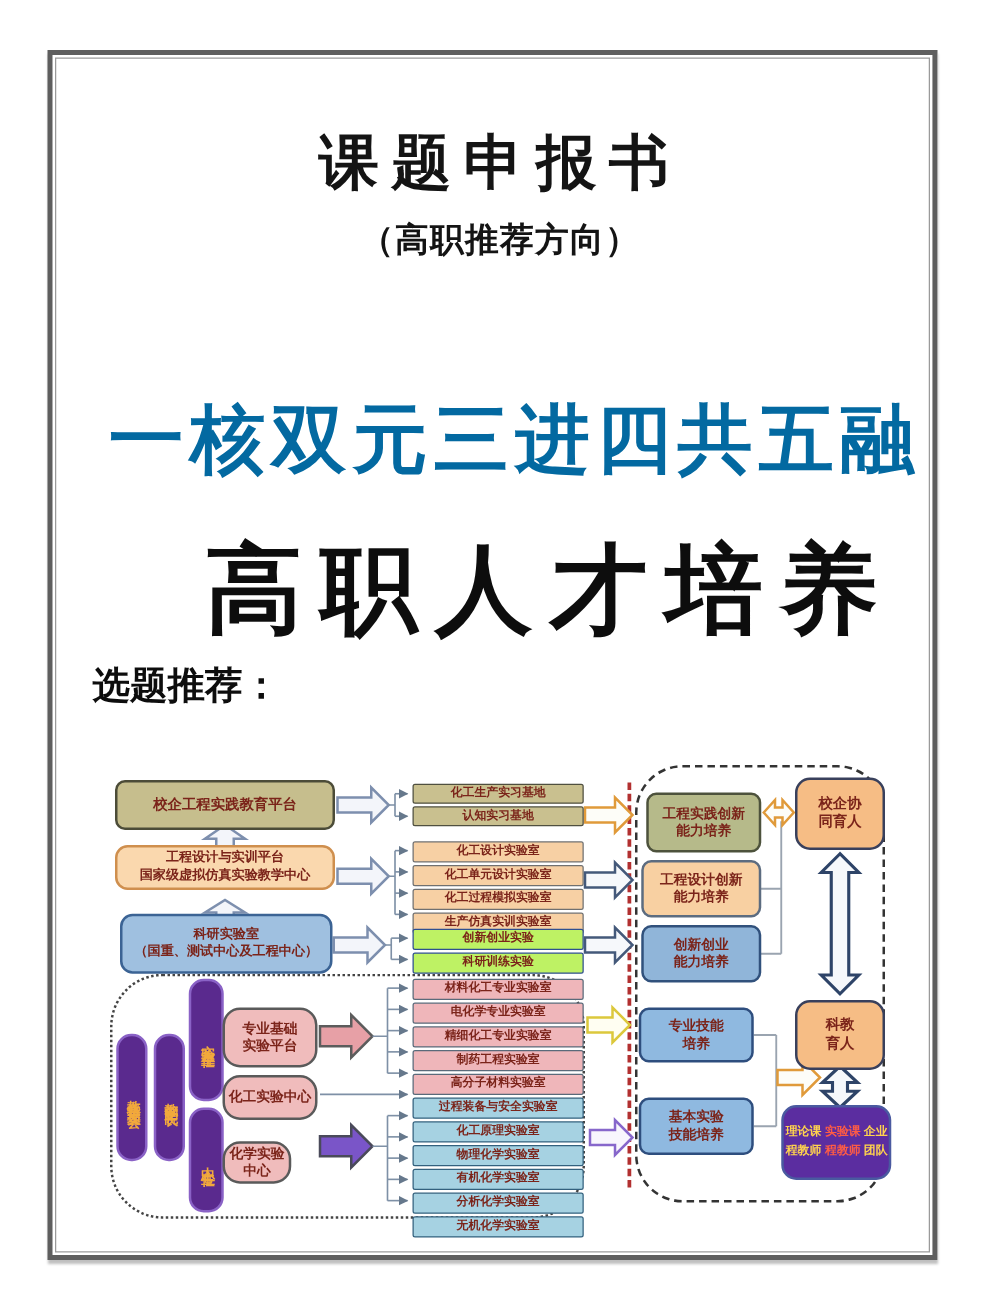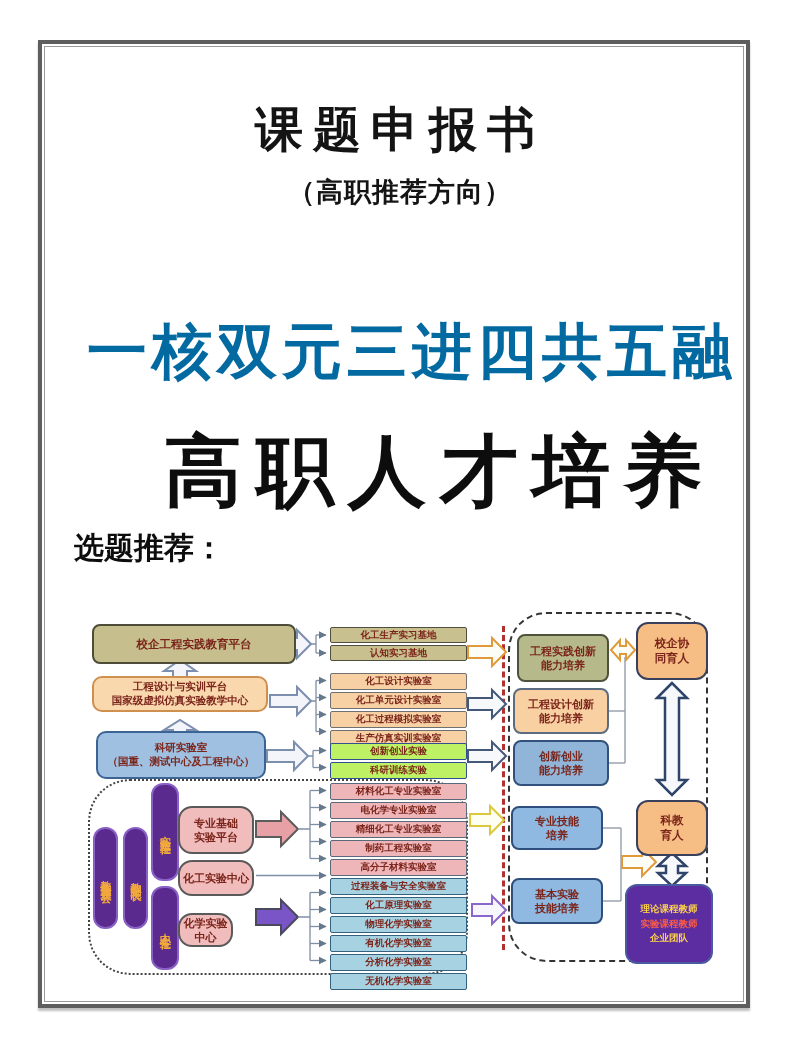--- a/index.html
+++ b/index.html
@@ -12,21 +12,21 @@
   .t-sub{position:absolute;left:0;top:174px;width:100%;text-align:center;font-size:27px;
          font-weight:900;color:#141414;letter-spacing:1px;}
   .t-head1{position:absolute;left:0;top:312px;width:100%;text-align:center;font-size:60px;
            font-weight:900;color:#0369a1;letter-spacing:5px;margin-left:12px;}
   .t-head2{position:absolute;left:40px;top:420px;width:100%;text-align:center;font-size:78px;
            font-weight:900;color:#0d0d0d;letter-spacing:14px;}
   .t-sect{position:absolute;left:74px;top:528px;font-size:30px;font-weight:900;color:#0d0d0d;}
   
   .box{position:absolute;display:flex;align-items:center;justify-content:center;text-align:center;
        font-weight:700;color:#7b241a;box-sizing:border-box;white-space:pre-line;z-index:3;line-height:1.3;}
-  .L1{left:92px;top:624px;width:204px;height:40px;background:#c6be8d;border:2px solid #4c4c38;border-radius:8px;font-size:11.5px;}
+  .L1{left:92px;top:624px;width:176px;height:40px;background:#c6be8d;border:2px solid #4c4c38;border-radius:8px;font-size:11.5px;}
   .L2{left:92px;top:676px;width:176px;height:36px;background:#fad8ae;border:2px solid #cf8f4e;border-radius:10px;font-size:10.5px;}
   .L3{left:96px;top:731px;width:170px;height:48px;background:#9fc0e0;border:2px solid #3b6394;border-radius:10px;font-size:10.5px;}
   .rowcol{position:absolute;left:330px;width:137px;display:flex;flex-direction:column;gap:2px;z-index:3;}
   .row{height:17px;font-size:9.5px;font-weight:700;color:#7b241a;text-align:center;line-height:13px;
        border-radius:2px;box-sizing:border-box;}
   .rowA{height:16px;line-height:14px;background:#c9c08f;border:1.5px solid #4f4f3f;}
   .rowB{background:#f7d0a4;border:1.5px solid #707070;}
   .rowC{background:#bef264;border:1.5px solid #2f4f8f;}
   .rowP{background:#efb6ba;border:1.5px solid #5a6a7a;}
   .rowQ{background:#a6d2e2;border:1.5px solid #33617e;}
@@ -45,22 +45,22 @@
   .C1{left:178px;top:806px;width:76px;height:48px;background:#f0bcbc;border:2.5px solid #5a5a5a;border-radius:14px;font-size:11px;}
   .C2{left:178px;top:860px;width:76px;height:36px;background:#f0bcbc;border:2.5px solid #5a5a5a;border-radius:14px;font-size:11px;}
   .C3{left:178px;top:913px;width:55px;height:34px;background:#f0bcbc;border:2.5px solid #5a5a5a;border-radius:14px;font-size:11px;}
   .R1{left:517px;top:634px;width:92px;height:48px;background:#b6ba8a;border:2px solid #4d523c;border-radius:8px;font-size:11px;}
   .R2{left:513px;top:688px;width:96px;height:46px;background:#f8d0a2;border:2px solid #5c6c80;border-radius:8px;font-size:11px;}
   .R3{left:513px;top:740px;width:96px;height:46px;background:#90b5d9;border:2px solid #31517c;border-radius:8px;font-size:11px;}
   .R4{left:511px;top:806px;width:92px;height:44px;background:#8fb9e0;border:2px solid #2e4e7e;border-radius:8px;font-size:11px;}
   .R5{left:511px;top:878px;width:92px;height:46px;background:#8fb9e0;border:2px solid #2e4e7e;border-radius:8px;font-size:11px;}
   .O1{left:636px;top:622px;width:72px;height:58px;background:#f6bd85;border:2.5px solid #39405c;border-radius:12px;font-size:11.5px;}
   .O2{left:636px;top:800px;width:72px;height:56px;background:#f6bd85;border:2.5px solid #39405c;border-radius:12px;font-size:11.5px;}
-  .P1{left:625px;top:884px;width:88px;height:80px;background:#5b2da0;border:2px solid #4a5aa0;border-radius:12px;
-      flex-direction:column;font-size:9.5px;line-height:1.55;}
+  .P1{left:625px;top:884px;width:88px;height:60px;background:#5b2da0;border:2px solid #4a5aa0;border-radius:12px;
+      flex-direction:row;font-size:9.5px;line-height:1.55;}
   .P1 .ln1,.P1 .ln3{color:#ffd34d;}
   .P1 .ln2{color:#ff5c44;}
   svg.lines{position:absolute;left:0;top:0;z-index:2;}
 </style>
 </head>
 <body>
 
 <div class="page">
   <div class="frame"></div>
 

